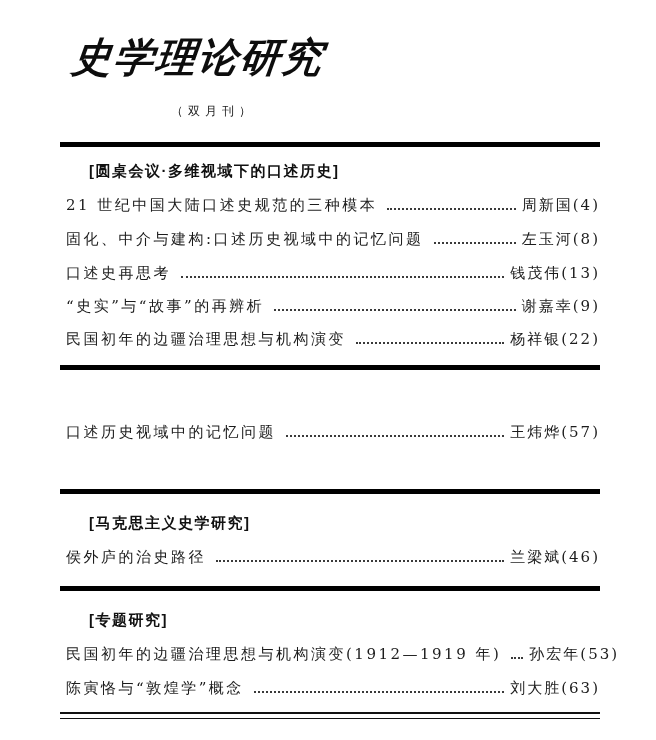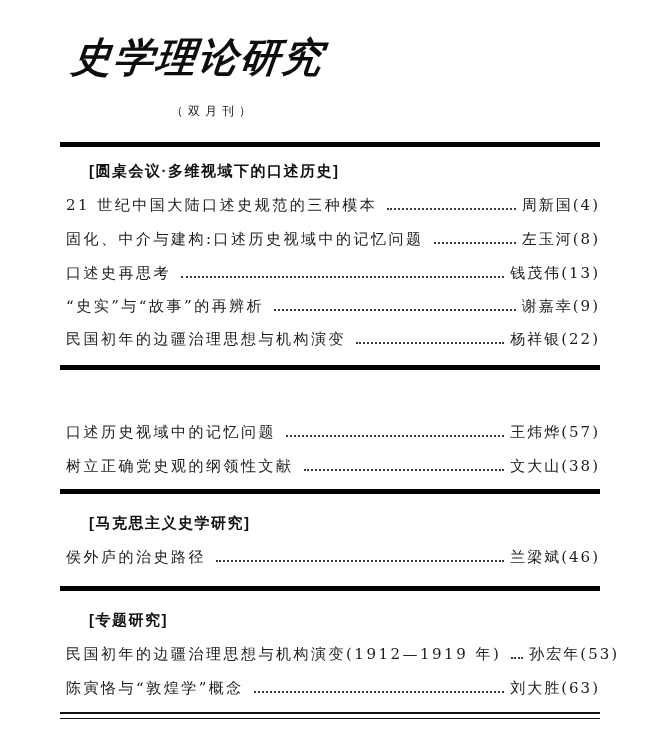--- a/index.html
+++ b/index.html
@@ -129,25 +129,20 @@
   </div>
 
   <div class="rule" style="top:365px"></div>
 
 
   <div class="row" style="top:423px">
     <span class="t">口述历史视域中的记忆问题</span>
     <span class="leader"></span>
     <span class="ap">王炜烨(57)</span>
   </div>
-  <div class="row" style="top:457px">
-    <span class="t">树立正确党史观的纲领性文献</span>
-    <span class="leader"></span>
-    <span class="ap">文大山(38)</span>
-  </div>
 
   <div class="rule" style="top:489px"></div>
 
   <div class="sec-header" style="top:514px">[马克思主义史学研究]</div>
 
   <div class="row" style="top:548px">
     <span class="t">侯外庐的治史路径</span>
     <span class="leader"></span>
     <span class="ap">兰梁斌(46)</span>
   </div>

